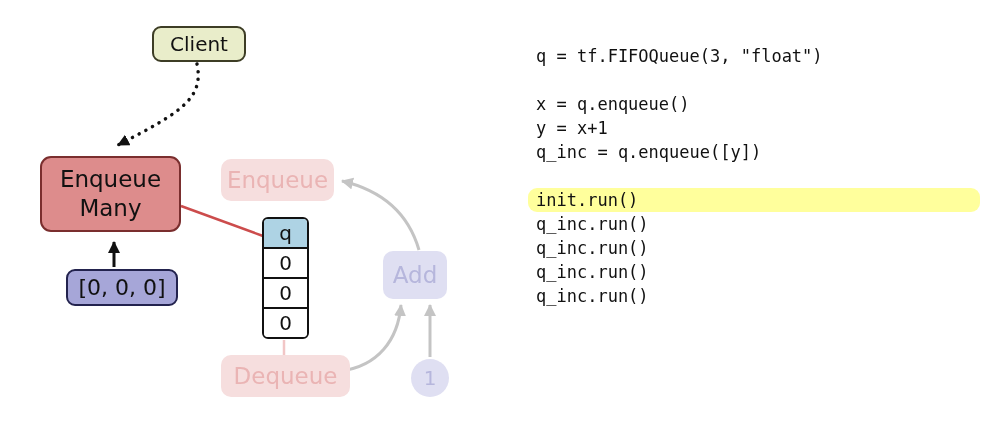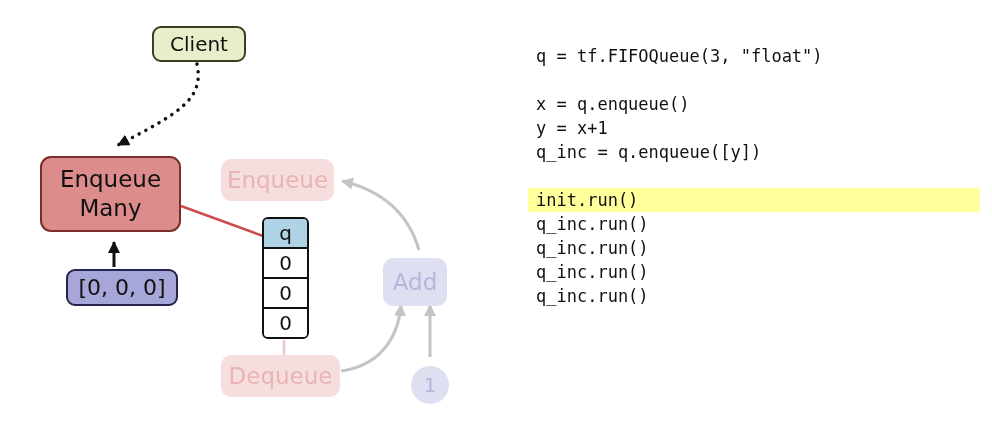--- a/index.html
+++ b/index.html
@@ -82,25 +82,24 @@
     background: var(--faded-pink-fill);
     color: var(--faded-pink-text);
     border-radius: 10px;
     font-size: 23px;
   }
   .faded-lav {
     background: var(--faded-lavender-fill);
     color: var(--faded-lavender-text);
     border-radius: 10px;
     font-size: 23px;
-    margin-top: 7px;
   }
   .faded-enqueue-node  { left: 221px; top: 159px; width: 113px; height: 42px; }
   .faded-add-node      { left: 383px; top: 251px; width: 64px;  height: 48px; }
-  .faded-dequeue-node  { left: 221px; top: 355px; width: 119px; height: 42px; }
+  .faded-dequeue-node  { left: 221px; top: 355px; width: 129px; height: 42px; }
   .faded-one-node {
     left: 411px; top: 359px; width: 38px; height: 38px;
     border-radius: 50%;
     font-size: 20px;
   }
 
   .edges {
     position: absolute;
     left: 0; top: 0;
     width: 520px; height: 427px;
@@ -146,20 +145,21 @@
     color: #111111;
   }
   .code-line {
     height: 24px;
     line-height: 24px;
     padding-left: 8px;
     white-space: pre;
   }
   .code-line.highlighted {
     background: var(--code-highlight);
+    border-radius: 9px;
   }
 </style>
 </head>
 <body>
 
 <div class="stage">
 
   <div class="diagram">
 
     <svg class="edges" viewBox="0 0 520 427">

